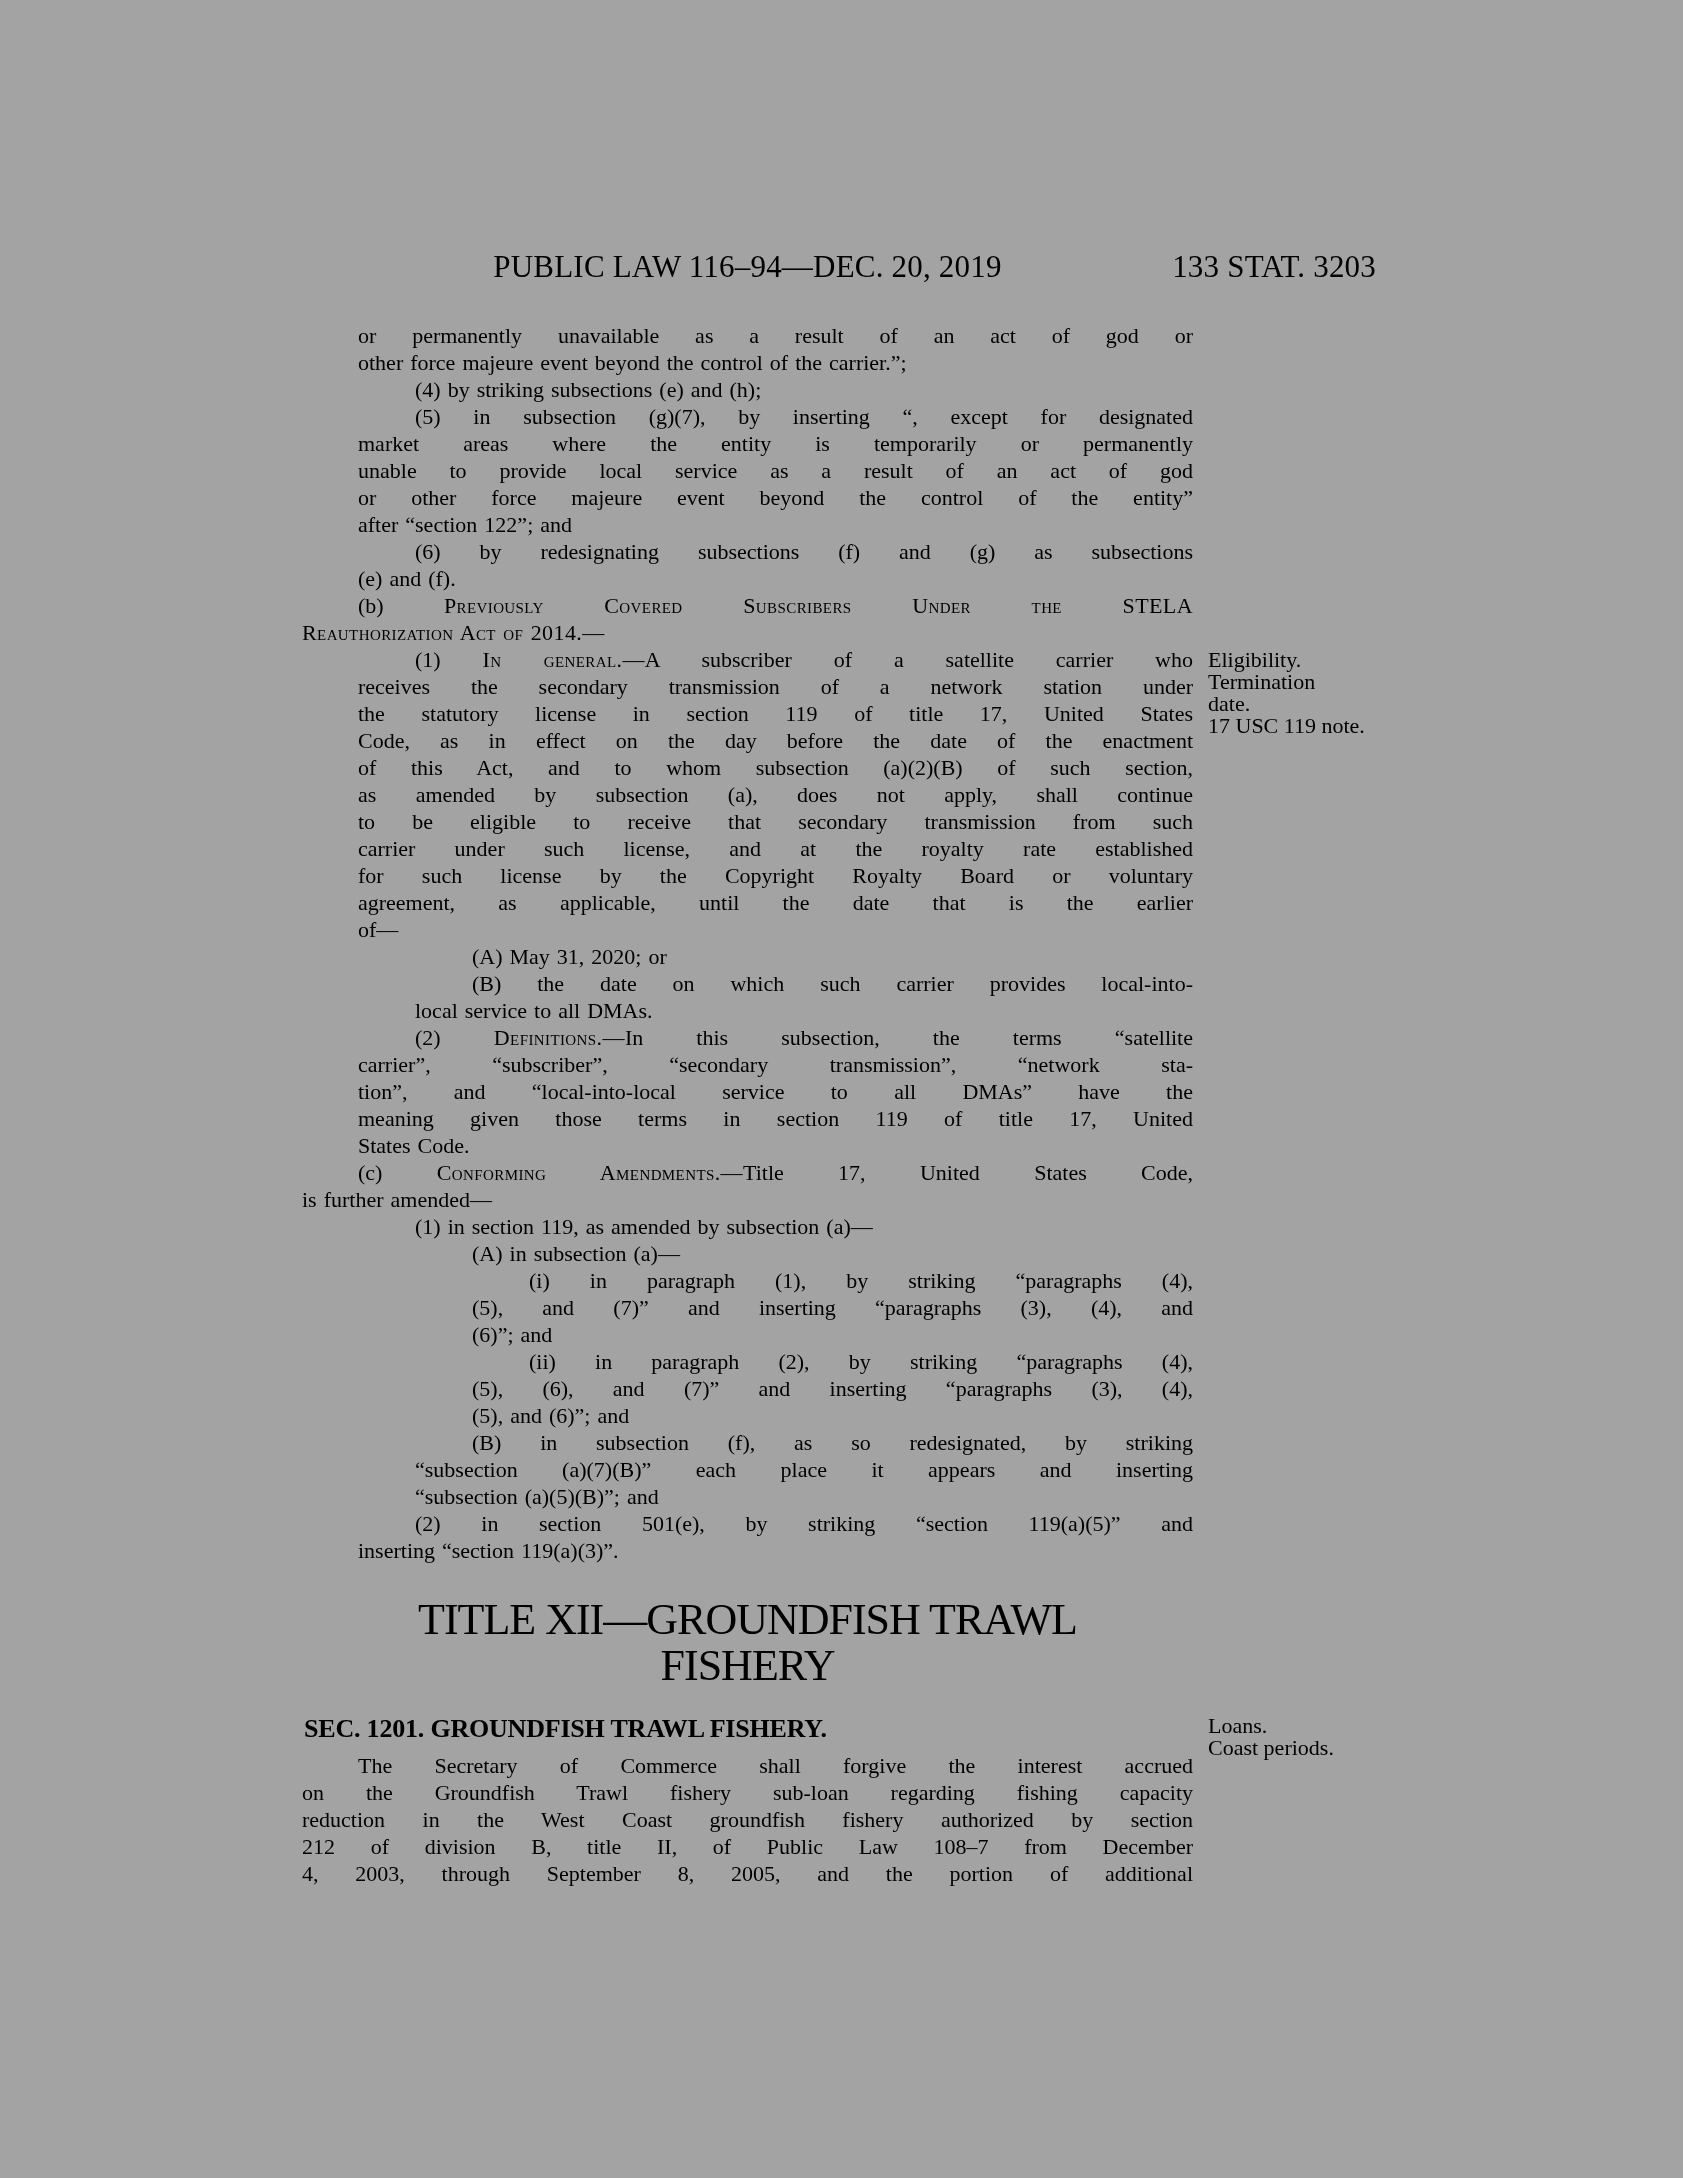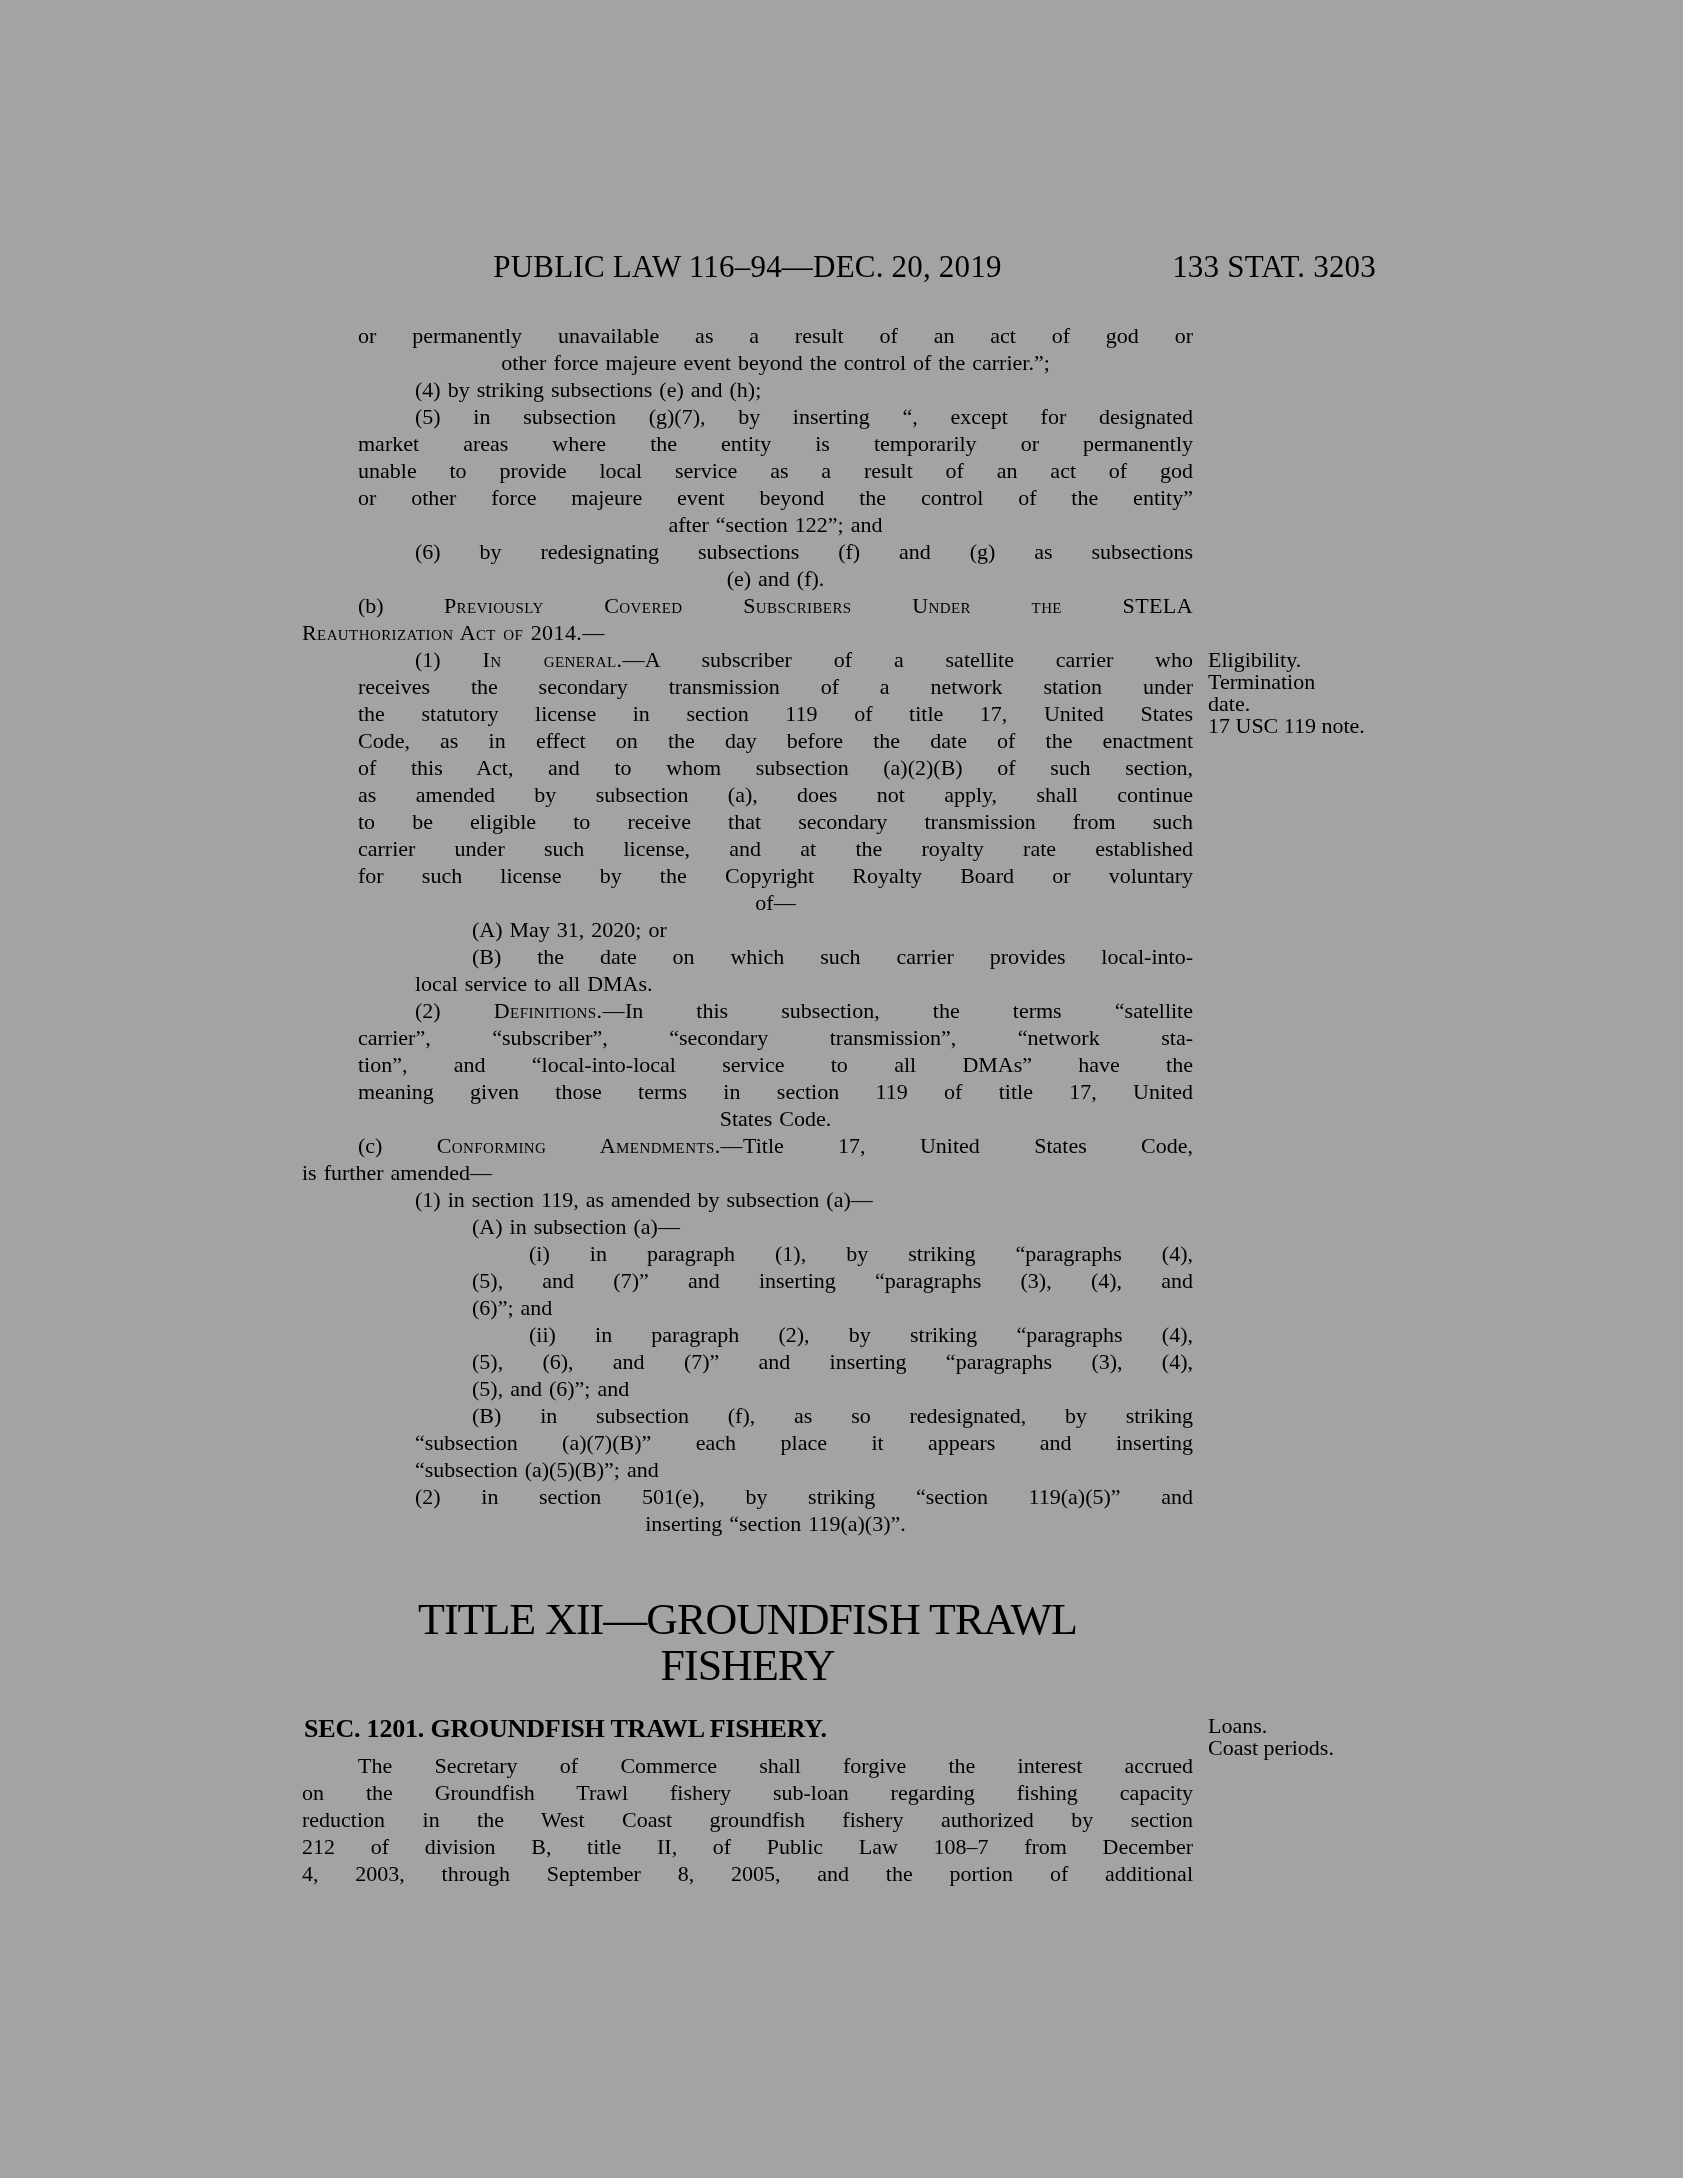--- a/index.html
+++ b/index.html
@@ -13,21 +13,21 @@
     font-size:31px; line-height:34px; letter-spacing:0.2px; white-space:nowrap;}
   .runhead .law{position:absolute; left:0; width:891px; text-align:center;}
   .runhead .stat{position:absolute; right:0; text-align:right;}
   
   .bodycol{position:absolute; left:302px; top:322px; width:891px;
     font-size:22px; line-height:27px; word-spacing:1.5px;}
   .seccol{position:absolute; left:302px; top:1752px; width:891px;
     font-size:22px; line-height:27px; word-spacing:1.5px;}
   .tl{text-align:left; white-space:normal;font-family:Liberation Serif, serif;}
   .tl.just{text-align:justify; text-align-last:justify; text-justify:inter-word;}
-  .ind0{padding-left:0;} .ind1{padding-left:56px;text-align:center;} .ind2{padding-left:113px;}
+  .ind0{padding-left:0;} .ind1{padding-left:56px;} .ind2{padding-left:113px;}
   .ind3{padding-left:170px;} .ind4{padding-left:227px;}
   .sc{font-variant-caps:small-caps; letter-spacing:0.4px;}
   
   .titleblock{position:absolute; left:302px; top:1597px; width:891px;
     text-align:center; font-weight:normal; font-size:44px; line-height:46px;
     letter-spacing:-1px;}
   
   .secheading{position:absolute; left:304px; top:1714px; width:891px;
     font-weight:bold; font-size:26px; line-height:30px; letter-spacing:-0.2px;}
   
@@ -60,20 +60,21 @@
       <div class="tl ind0"><span class="sc">Reauthorization Act of 2014.—</span></div>
       <div class="tl ind2 just"><span>(1) </span><span class="sc">In general.—</span><span>A subscriber of a satellite carrier who</span></div>
       <div class="tl ind1 just"><span>receives the secondary transmission of a network station under</span></div>
       <div class="tl ind1 just"><span>the statutory license in section 119 of title 17, United States</span></div>
       <div class="tl ind1 just"><span>Code, as in effect on the day before the date of the enactment</span></div>
       <div class="tl ind1 just"><span>of this Act, and to whom subsection (a)(2)(B) of such section,</span></div>
       <div class="tl ind1 just"><span>as amended by subsection (a), does not apply, shall continue</span></div>
       <div class="tl ind1 just"><span>to be eligible to receive that secondary transmission from such</span></div>
       <div class="tl ind1 just"><span>carrier under such license, and at the royalty rate established</span></div>
       <div class="tl ind1 just"><span>for such license by the Copyright Royalty Board or voluntary</span></div>
+      <div class="tl ind1 just"><span>agreement, as applicable, until the date that is the earlier</span></div>
       <div class="tl ind1"><span>of—</span></div>
       <div class="tl ind3"><span>(A) May 31, 2020; or</span></div>
       <div class="tl ind3 just"><span>(B) the date on which such carrier provides local-into-</span></div>
       <div class="tl ind2"><span>local service to all DMAs.</span></div>
       <div class="tl ind2 just"><span>(2) </span><span class="sc">Definitions.—</span><span>In this subsection, the terms “satellite</span></div>
       <div class="tl ind1 just"><span>carrier”, “subscriber”, “secondary transmission”, “network sta-</span></div>
       <div class="tl ind1 just"><span>tion”, and “local-into-local service to all DMAs” have the</span></div>
       <div class="tl ind1 just"><span>meaning given those terms in section 119 of title 17, United</span></div>
       <div class="tl ind1"><span>States Code.</span></div>
       <div class="tl ind1 just"><span>(c) </span><span class="sc">Conforming Amendments.—</span><span>Title 17, United States Code,</span></div>

